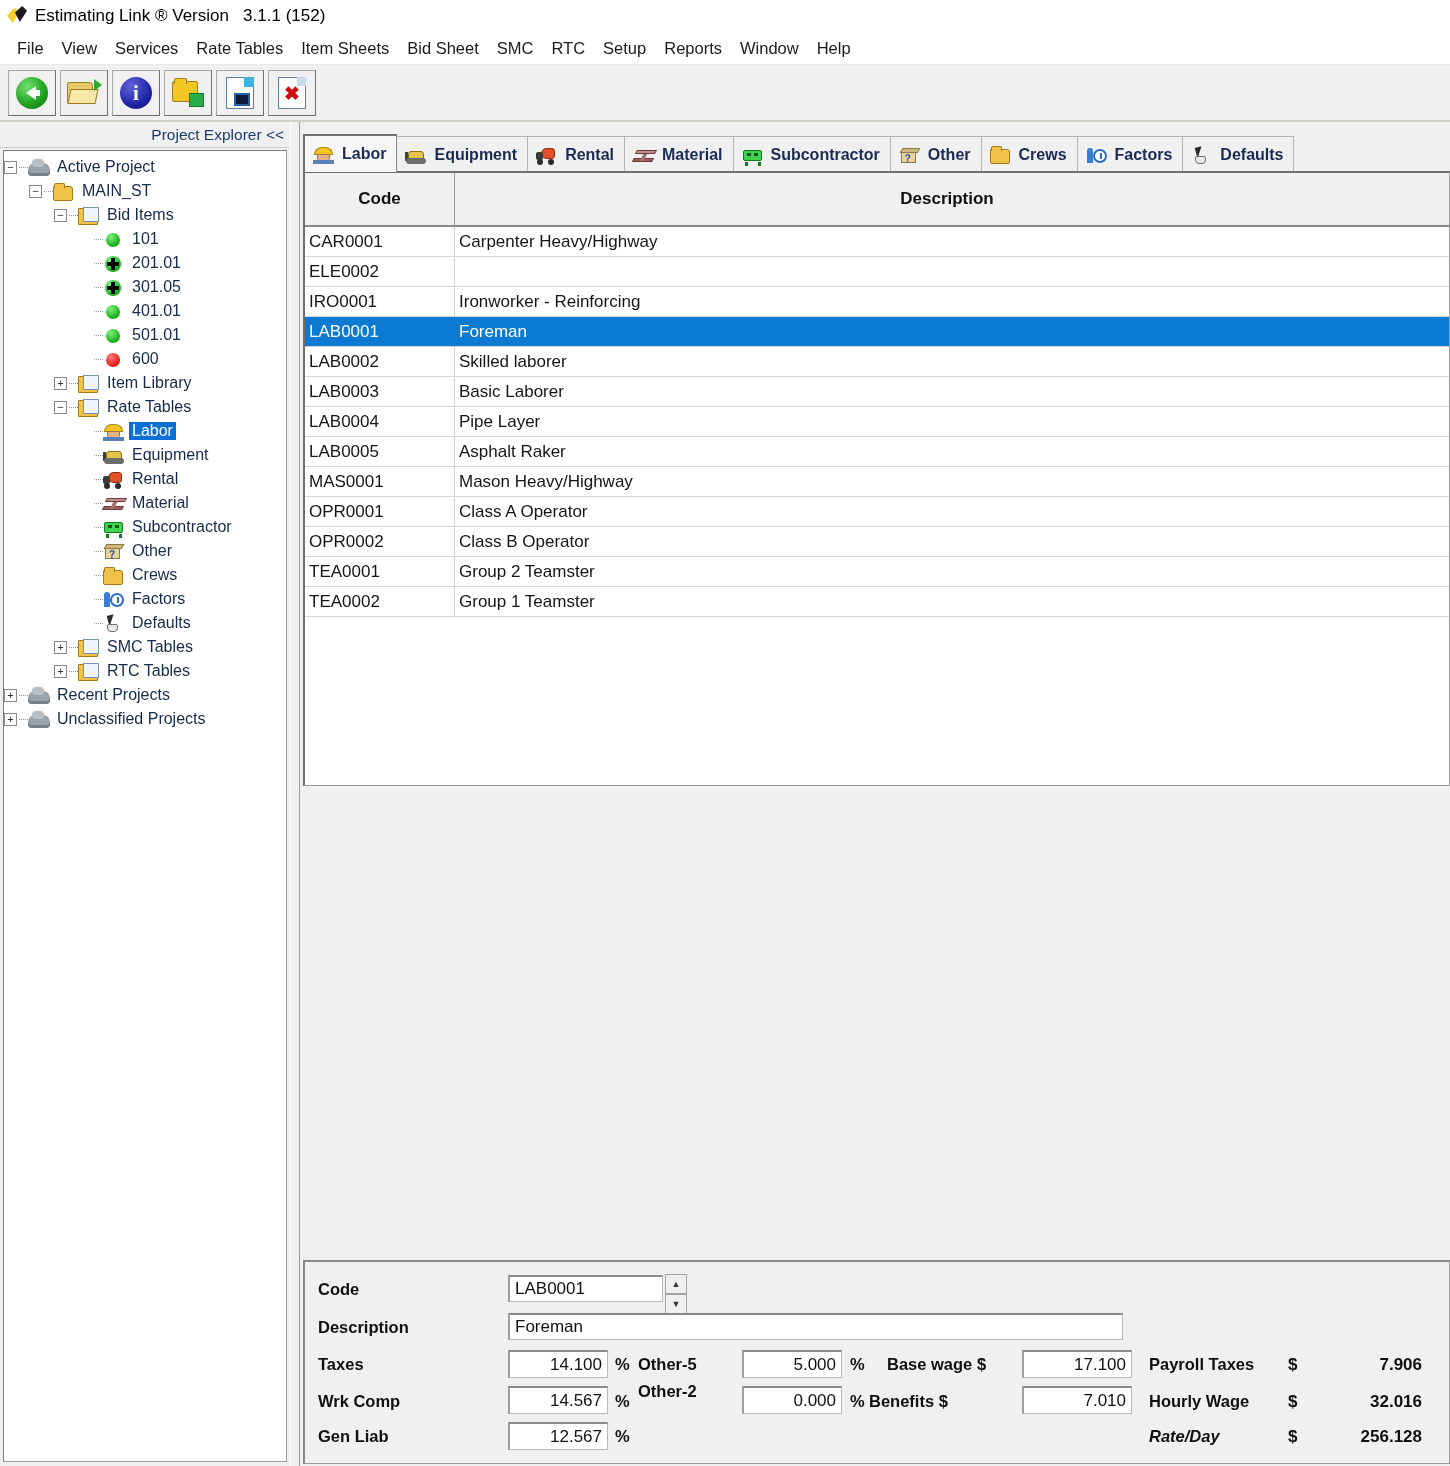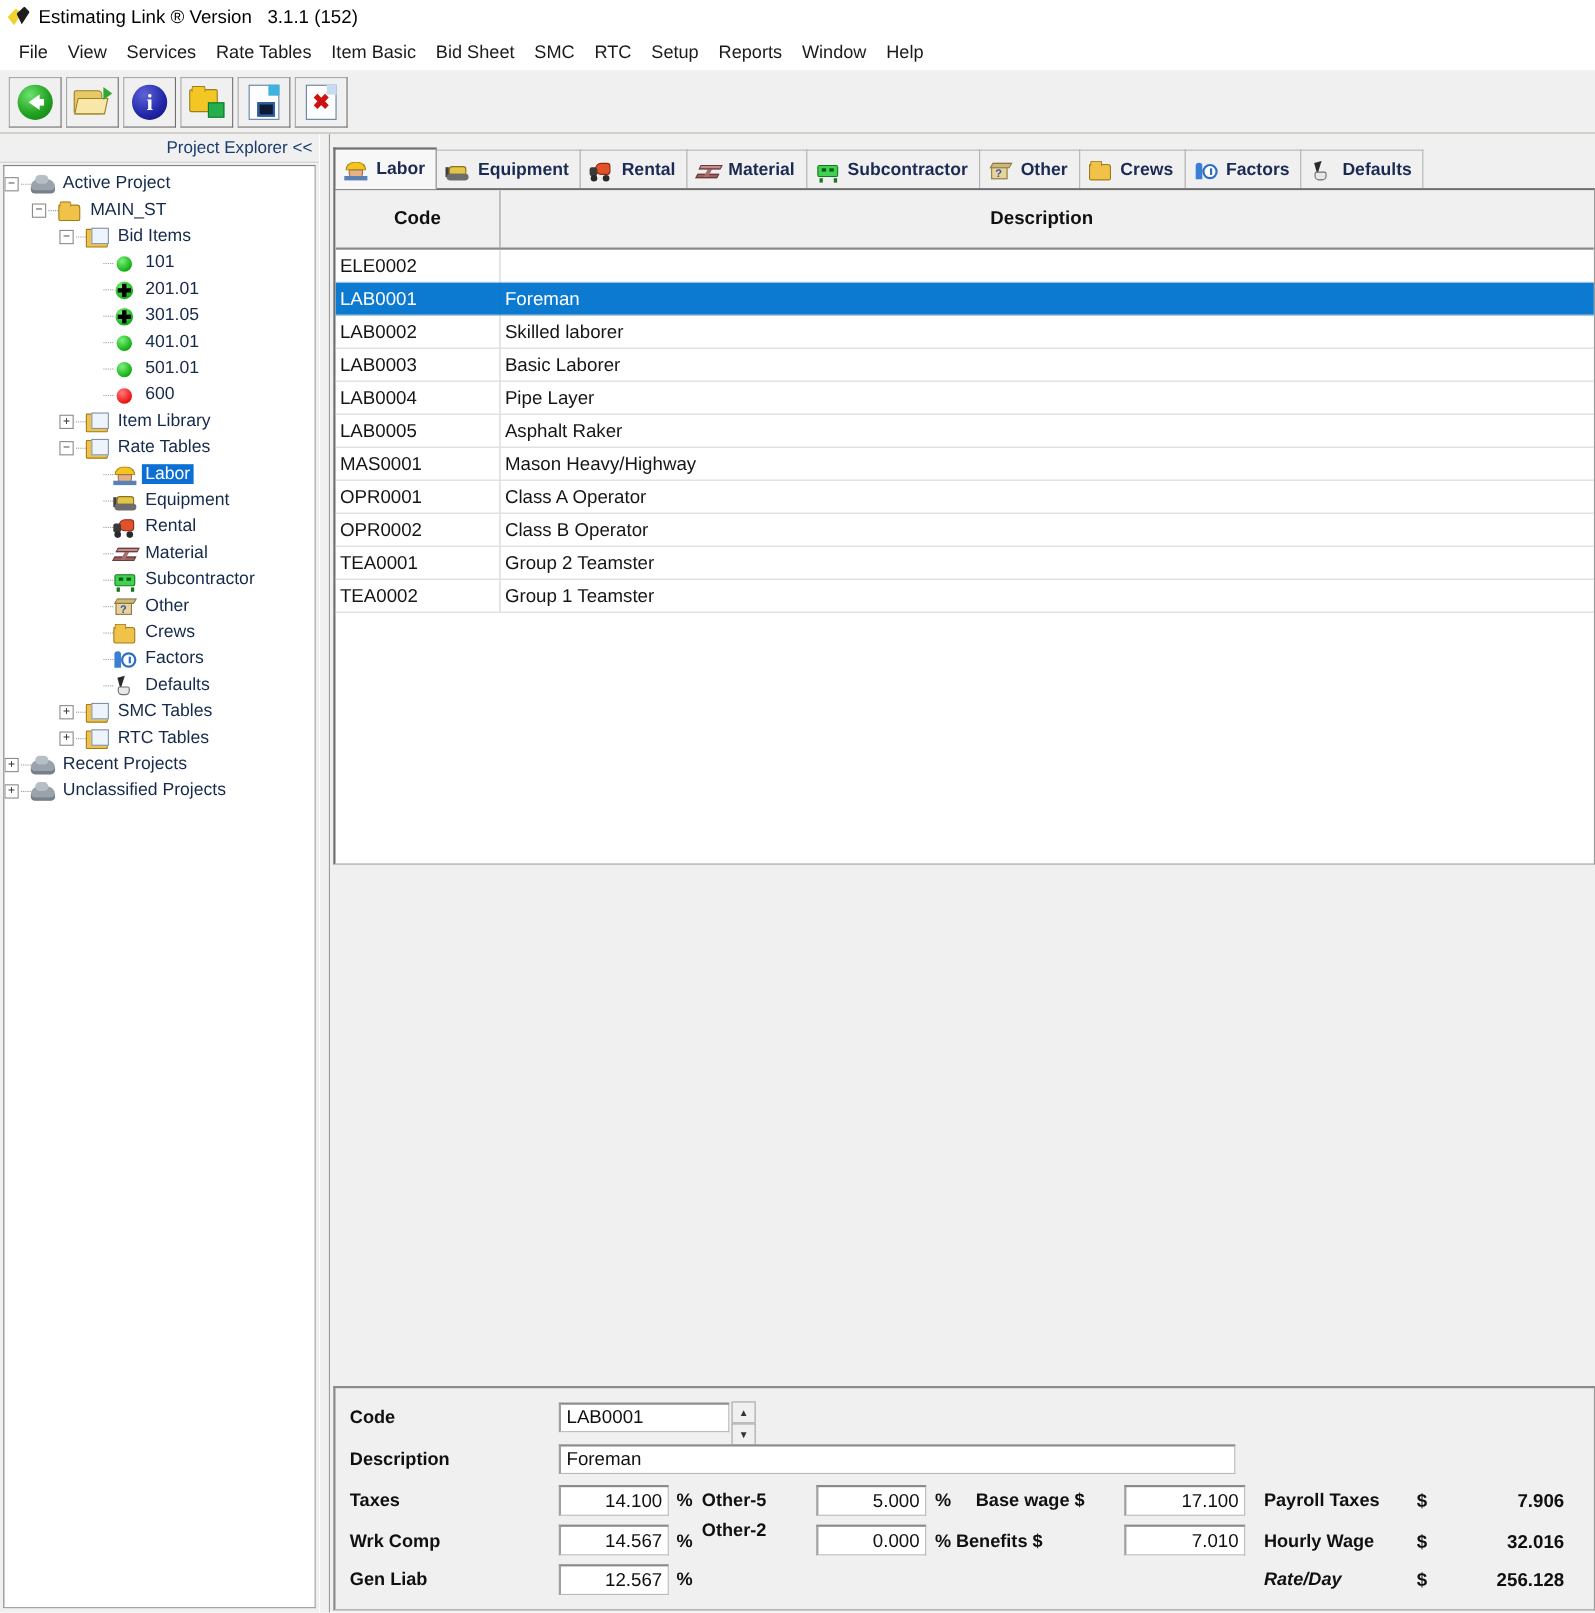--- a/index.html
+++ b/index.html
@@ -310,21 +310,21 @@
         <div class="d2"></div>
     </div>
     <div class="title-text">Estimating Link ® Version   3.1.1 (152)</div>
   </div>
 
   <div class="menubar" id="menubar">
       <div class="menu-item">File</div>
       <div class="menu-item">View</div>
       <div class="menu-item">Services</div>
       <div class="menu-item">Rate Tables</div>
-      <div class="menu-item">Item Basic</div>
+      <div class="menu-item">Item Sheets</div>
       <div class="menu-item">Bid Sheet</div>
       <div class="menu-item">SMC</div>
       <div class="menu-item">RTC</div>
       <div class="menu-item">Setup</div>
       <div class="menu-item">Reports</div>
       <div class="menu-item">Window</div>
       <div class="menu-item">Help</div>
     </div>
 
   <div class="toolbar">
@@ -720,21 +720,29 @@
         </div>
       </div>
 
     <div class="grid">
       <div class="grid-head">
         <div class="gh-code">Code</div>
         <div class="gh-desc">Description</div>
       </div>
       <div id="gridrows">
           <div class="grow">
+            <span class="c-code">CAR0001</span>
+            <span class="c-desc">Carpenter Heavy/Highway</span>
+          </div>
+          <div class="grow">
             <span class="c-code">ELE0002</span>
+          </div>
+          <div class="grow">
+            <span class="c-code">IRO0001</span>
+            <span class="c-desc">Ironworker - Reinforcing</span>
           </div>
           <div class="grow sel">
             <span class="c-code">LAB0001</span>
             <span class="c-desc">Foreman</span>
           </div>
           <div class="grow">
             <span class="c-code">LAB0002</span>
             <span class="c-desc">Skilled laborer</span>
           </div>
           <div class="grow">

